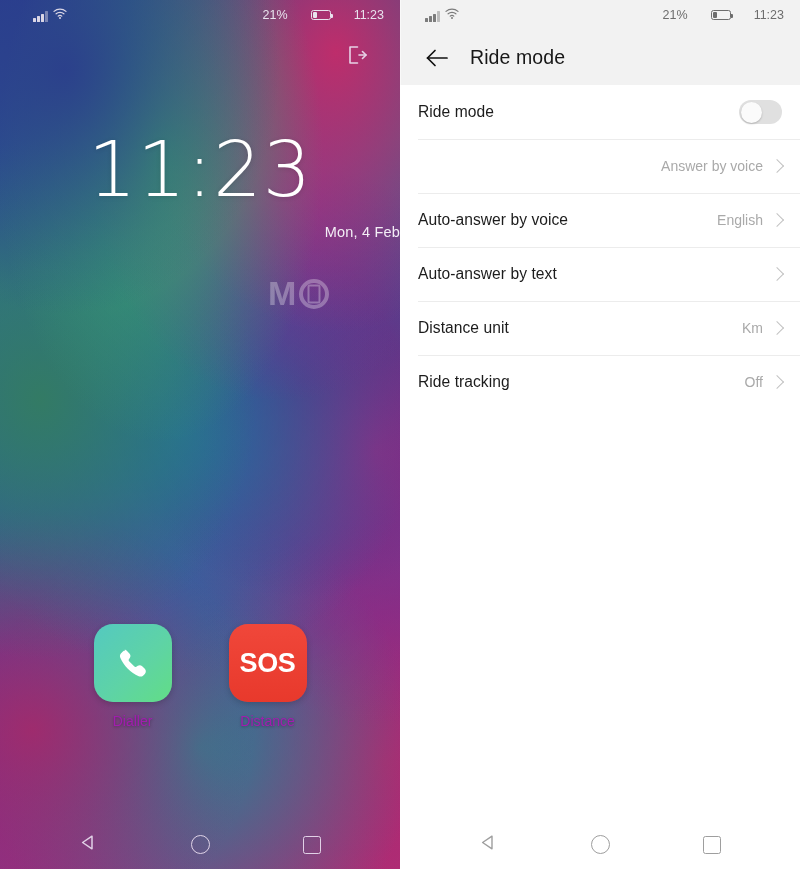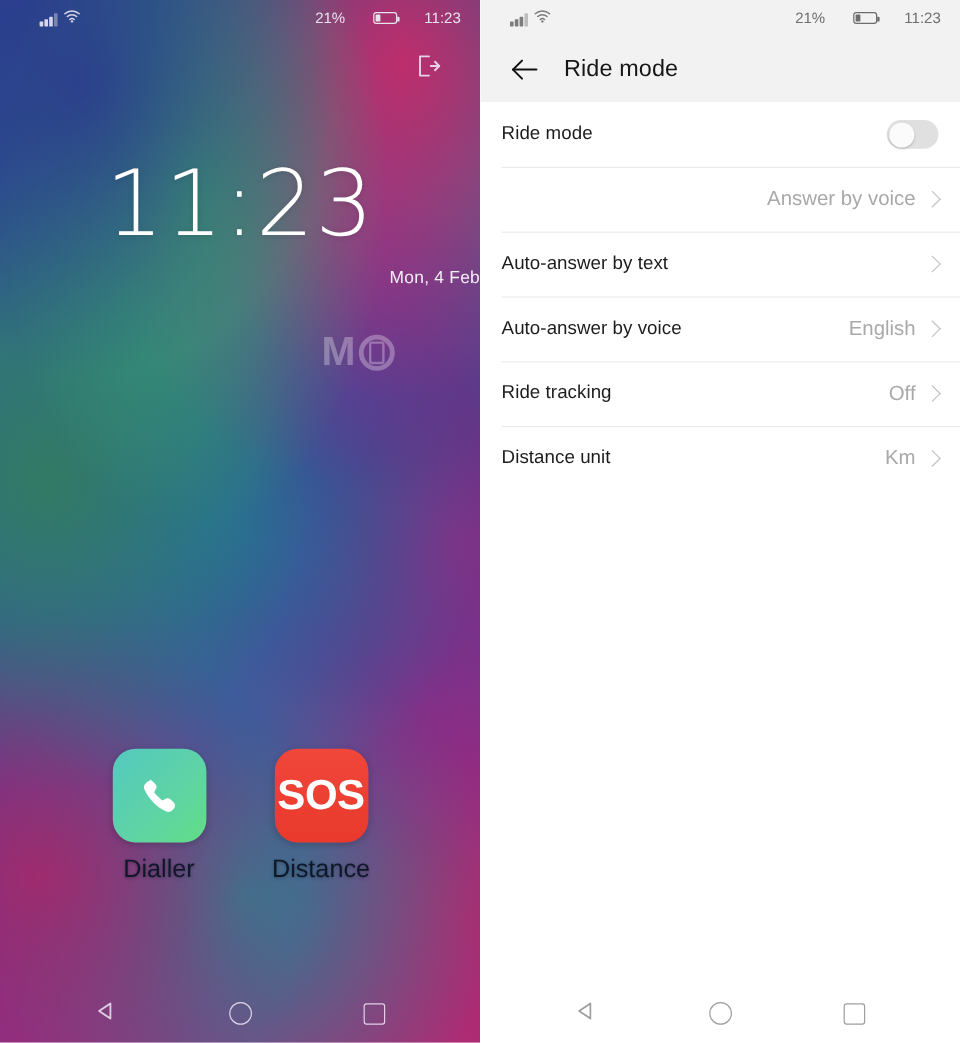--- a/index.html
+++ b/index.html
@@ -153,29 +153,29 @@
     box-shadow: 0 2px 6px rgba(0,0,0,.18);
   }
   .tile-dialler {
     background: linear-gradient(135deg, #54c9c0 0%, #5ed3a6 55%, #62dd86 100%);
   }
   .tile-sos {
     background: linear-gradient(180deg, #f0473a 0%, #e8392c 100%);
   }
   .sos-text {
     color: #fff;
-    font-size: 35px;
+    font-size: 27px;
     font-weight: 700;
     letter-spacing: -.4px;
     font-family: "Liberation Sans", sans-serif;
   }
   .app-label {
     margin-top: 11px;
-    color: #0f172a;
-    font-size: 21px;
+    color: #a21caf;
+    font-size: 14px;
     text-shadow: 0 1px 3px rgba(0,0,0,.32);
     white-space: nowrap;
   }
 
   .navbar {
     position: absolute;
     left: 0; right: 0; bottom: 0;
     height: 49px;
     display: flex;
     align-items: center;
@@ -260,21 +260,21 @@
     color: #1c1c1c;
     letter-spacing: .05px;
   }
   .row-right {
     margin-left: auto;
     display: flex;
     align-items: center;
     gap: 9px;
   }
   .row-value {
-    font-size: 17px;
+    font-size: 14px;
     color: #a9a9a9;
   }
   .chev {
     width: 9px; height: 9px;
     border-right: 1.4px solid #c2c2c2;
     border-top: 1.4px solid #c2c2c2;
     transform: rotate(45deg);
     margin-right: 2px;
   }
   .toggle {
@@ -467,47 +467,47 @@
       </div>
 
       <div class="row">
         <span class="row-right">
           <span class="row-value">Answer by voice</span>
           <span class="chev"></span>
         </span>
       </div>
 
       <div class="row">
+        <span class="row-label">Auto-answer by voice</span>
+        <span class="row-right">
+          <span class="row-value">English</span>
+          <span class="chev"></span>
+        </span>
+      </div>
+
+      <div class="row">
         <span class="row-label">Auto-answer by text</span>
         <span class="row-right">
           <span class="row-value"></span>
           <span class="chev"></span>
         </span>
       </div>
 
       <div class="row">
-        <span class="row-label">Auto-answer by voice</span>
+        <span class="row-label">Distance unit</span>
         <span class="row-right">
-          <span class="row-value">English</span>
+          <span class="row-value">Km</span>
           <span class="chev"></span>
         </span>
       </div>
 
       <div class="row">
         <span class="row-label">Ride tracking</span>
         <span class="row-right">
           <span class="row-value">Off</span>
-          <span class="chev"></span>
-        </span>
-      </div>
-
-      <div class="row">
-        <span class="row-label">Distance unit</span>
-        <span class="row-right">
-          <span class="row-value">Km</span>
           <span class="chev"></span>
         </span>
       </div>
 
     </div>
 
     <div class="navbar navbar-right">
       <div class="nav-btn">
         <span class="nav-shape">
           <svg width="19" height="19" viewBox="0 0 19 19" fill="none">

